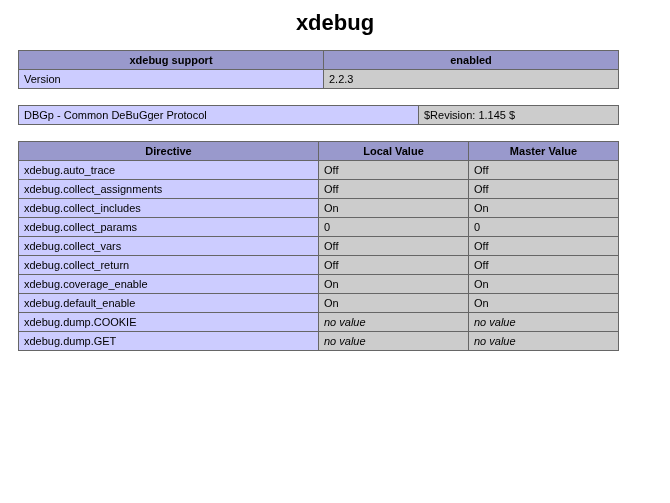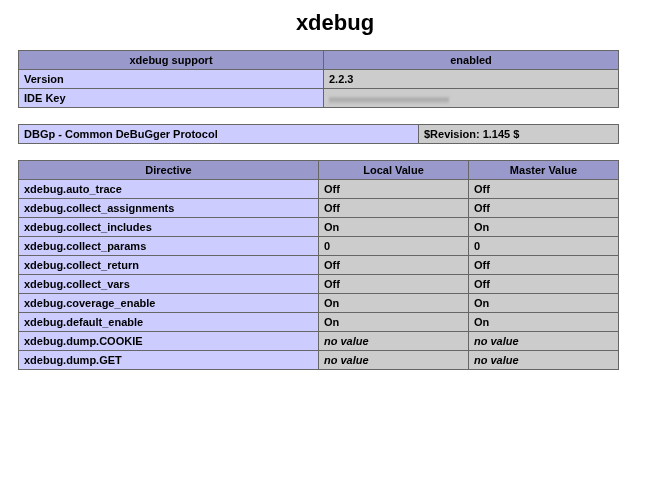--- a/index.html
+++ b/index.html
@@ -44,27 +44,27 @@
     white-space: nowrap;
     text-overflow: ellipsis;
   }
   .hdr {
     background: #9999cc;
     font-weight: bold;
     text-align: center;
   }
   .sub {
     background: #ccccff;
-    font-weight: bold;
+    font-weight: normal;
     text-align: left;
   }
   .val {
     background: #cccccc;
     text-align: left;
-    font-weight: bold;
+    font-weight: normal;
   }
   .v {
     font-style: normal;
   }
   .novalue {
     font-style: italic;
   }
   .blurred {
     display: inline-block;
     width: 120px;
@@ -88,24 +88,20 @@
         <col style="width:295px">
       </colgroup>
     <tbody>
       <tr>
         <th class="hdr">xdebug support</th>
         <th class="hdr">enabled</th>
       </tr>
       <tr>
         <td class="sub">Version</td>
         <td class="val">2.2.3</td>
-      </tr>
-      <tr>
-        <td class="sub">IDE Key</td>
-        <td class="val"><span class="blurred"></span></td>
       </tr>
     </tbody>
   </table>
 
   <table class="info t-protocols">
     <colgroup>
         <col style="width:400px">
         <col style="width:200px">
       </colgroup>
     <tbody>
@@ -142,26 +138,26 @@
         <td class="sub">xdebug.collect_includes</td>
         <td class="val v">On</td>
         <td class="val v">On</td>
       </tr>
       <tr>
         <td class="sub">xdebug.collect_params</td>
         <td class="val v">0</td>
         <td class="val v">0</td>
       </tr>
       <tr>
-        <td class="sub">xdebug.collect_return</td>
+        <td class="sub">xdebug.collect_vars</td>
         <td class="val v">Off</td>
         <td class="val v">Off</td>
       </tr>
       <tr>
-        <td class="sub">xdebug.collect_vars</td>
+        <td class="sub">xdebug.collect_return</td>
         <td class="val v">Off</td>
         <td class="val v">Off</td>
       </tr>
       <tr>
         <td class="sub">xdebug.coverage_enable</td>
         <td class="val v">On</td>
         <td class="val v">On</td>
       </tr>
       <tr>
         <td class="sub">xdebug.default_enable</td>

